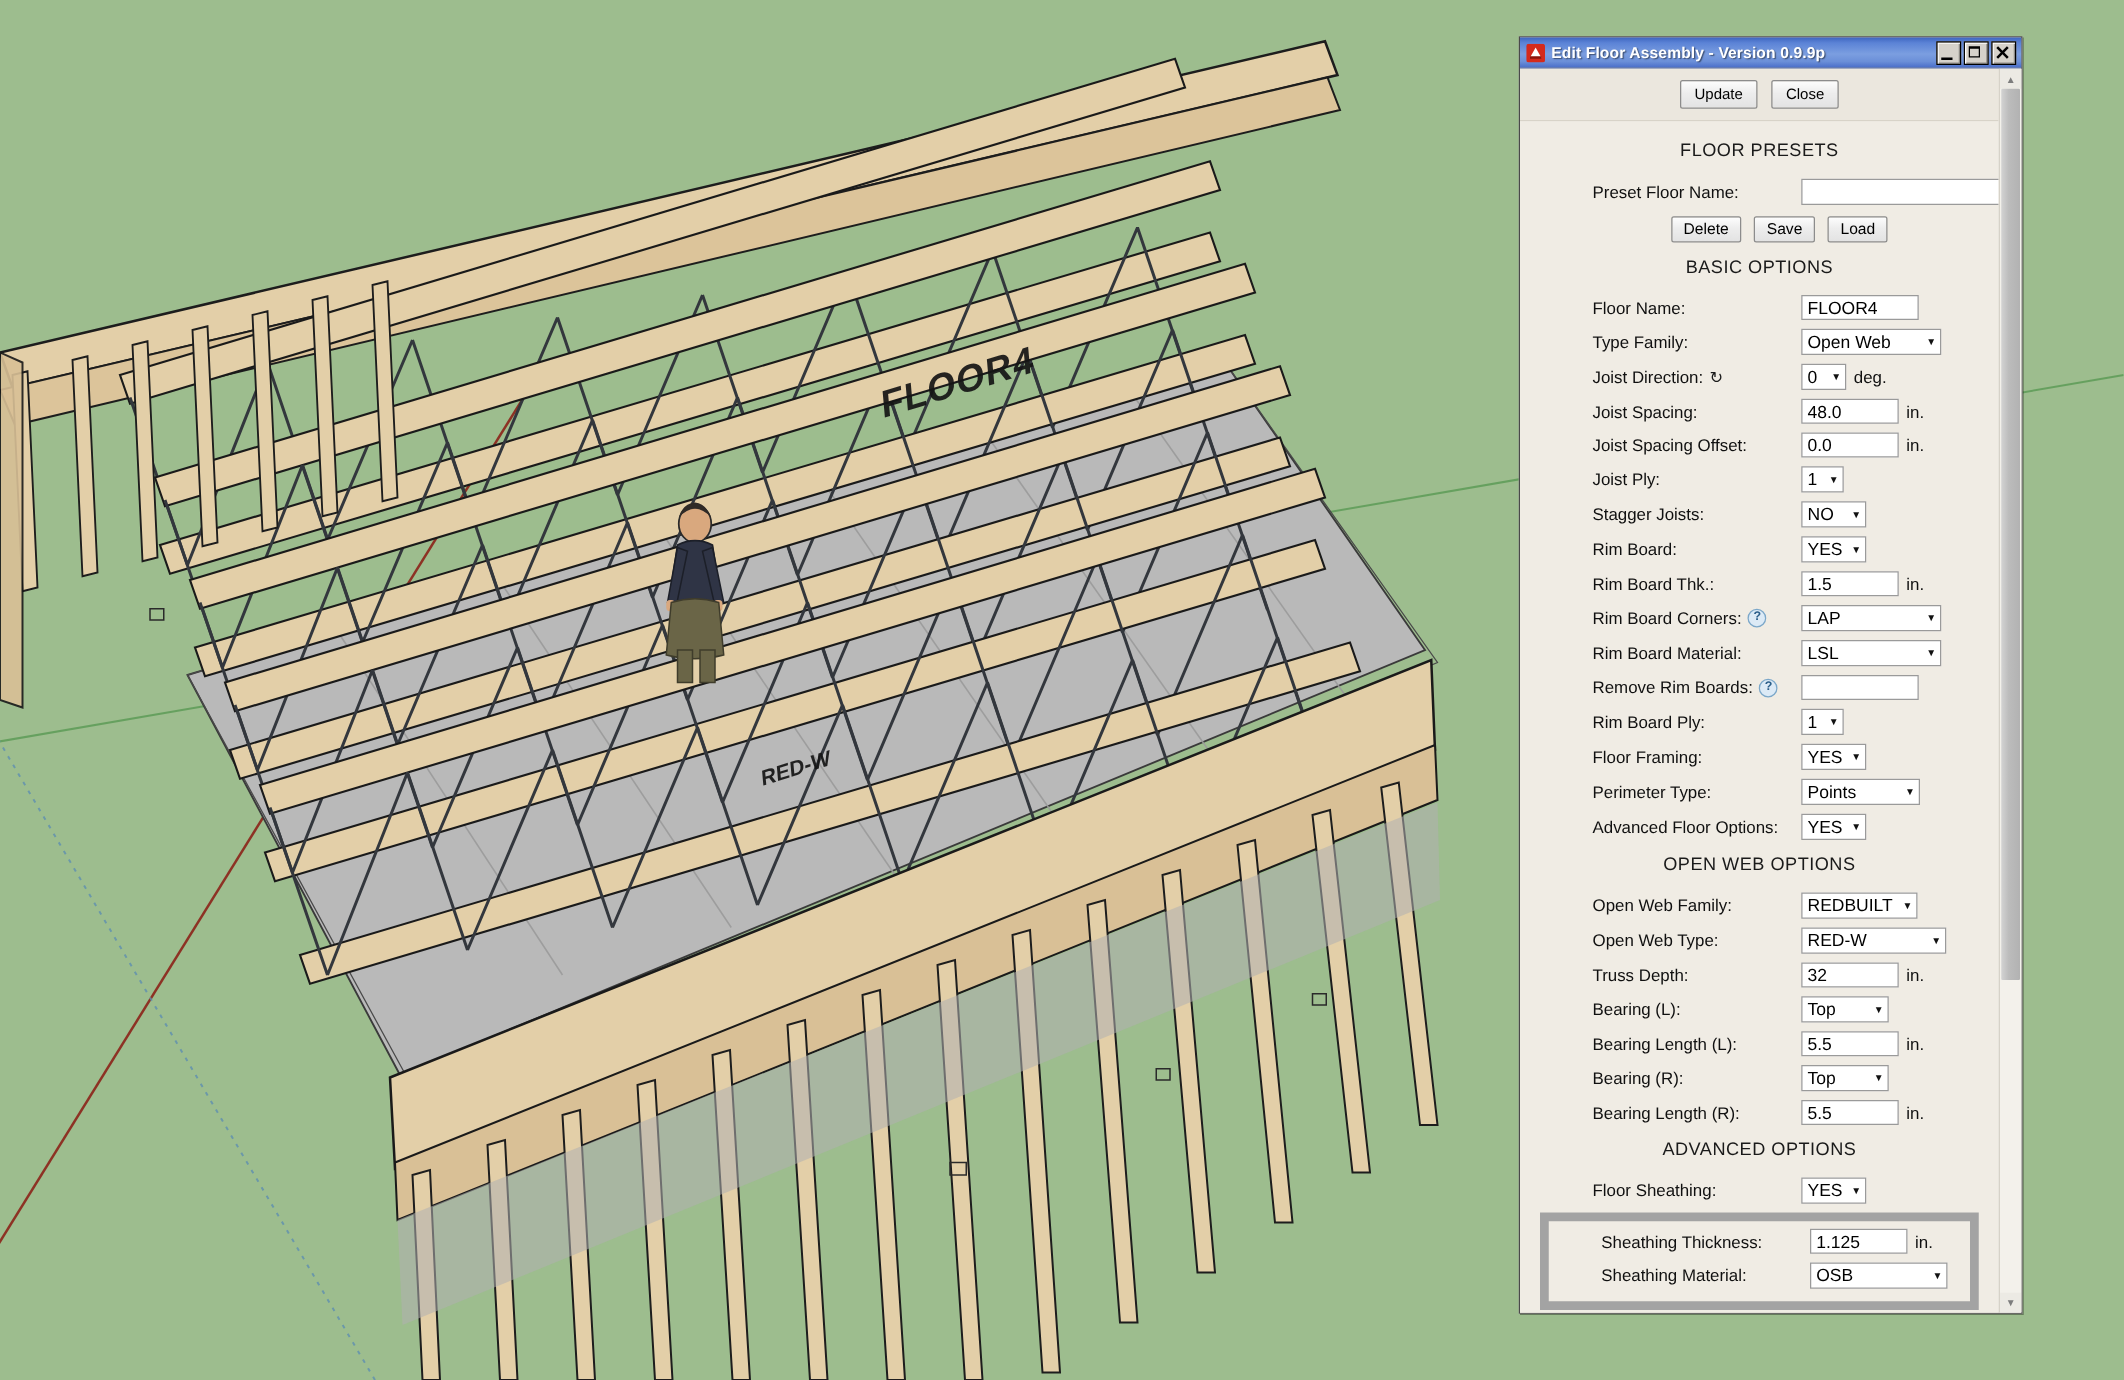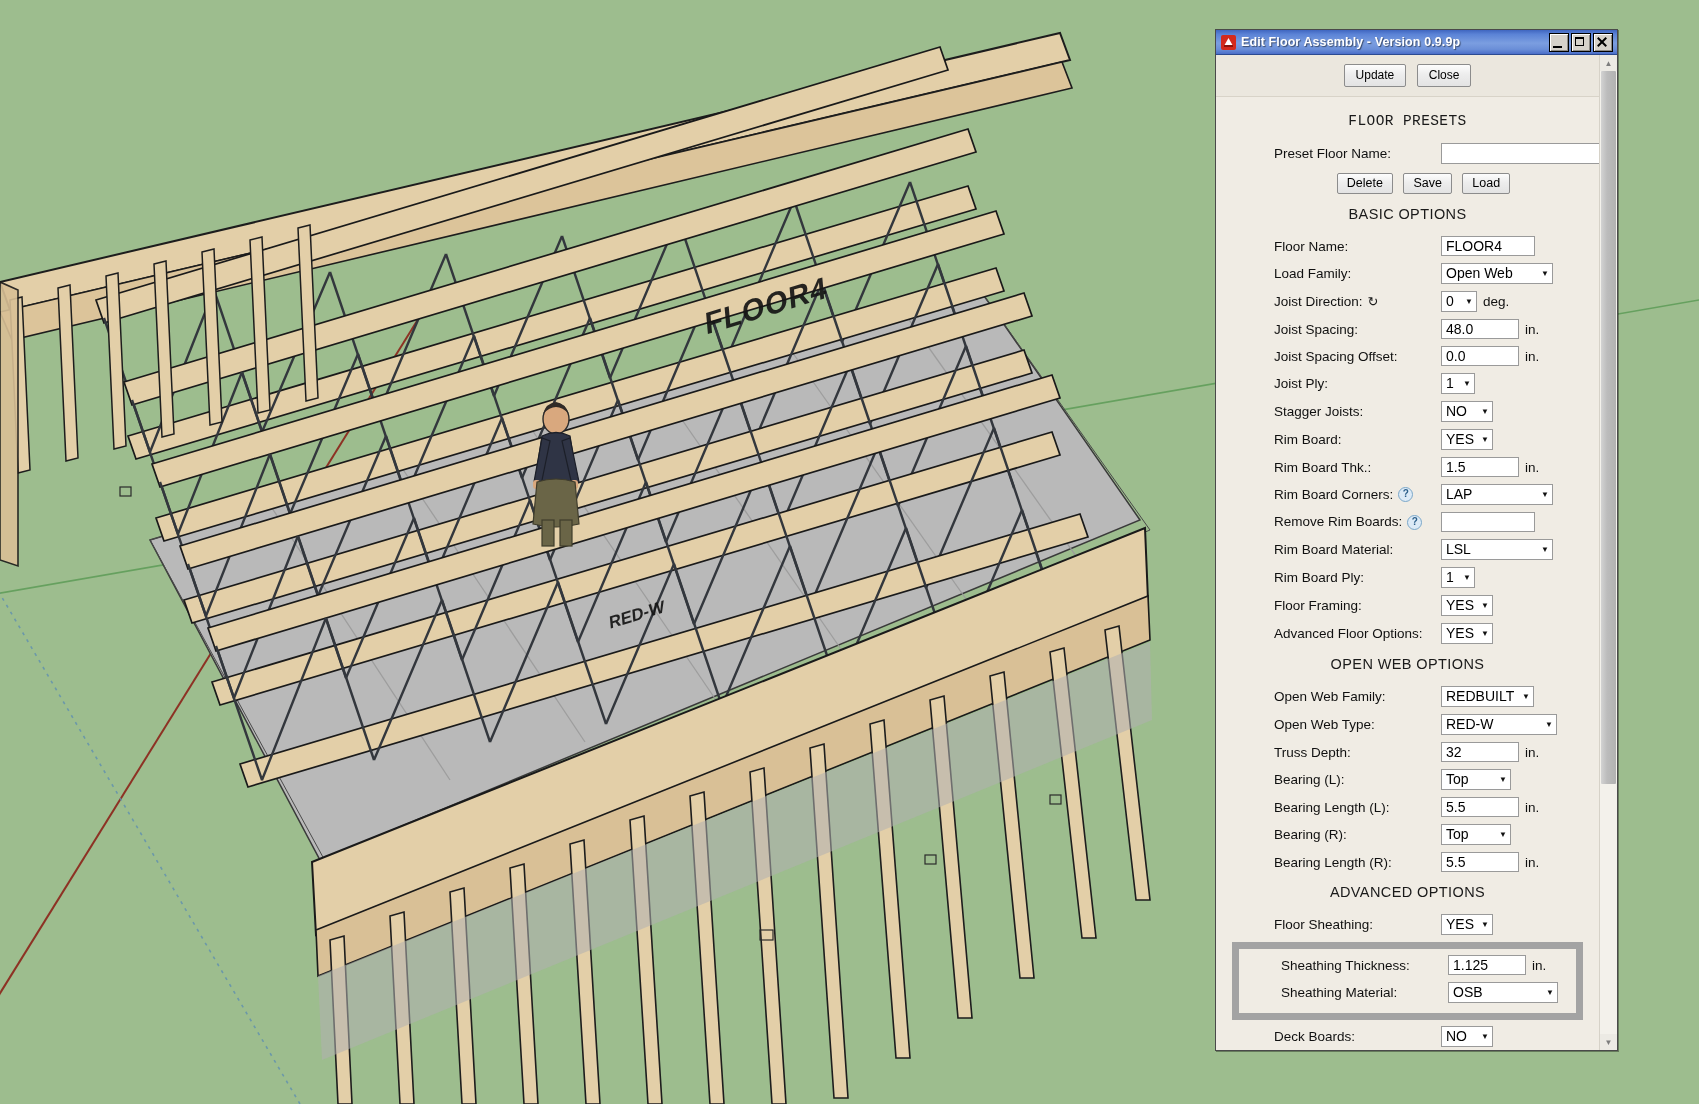--- a/index.html
+++ b/index.html
@@ -61,21 +61,21 @@
     border:1px solid #8c8c8c;border-radius:2px;
     padding:3px 11px;margin:0 3px;cursor:pointer;line-height:15px;
   }
   .btn.sm{font-size:12.5px;padding:2px 9px;}
 
   .pane{padding:10px 0 14px 0;background:#f0ece4;}
   .section-title{
     text-align:center;font-size:14.5px;color:#1a1a1a;letter-spacing:.4px;
     margin:12px 0 14px 0;
   }
-  .section-title.first{margin-top:6px;font-family:Liberation Mono, monospace;}
+  .section-title.first{margin-top:6px;}
 
   .row{display:flex;align-items:center;margin:0 0 7px 0;padding-left:58px;}
   .lbl{
     width:167px;flex:0 0 167px;font-size:13.5px;color:#101010;
     white-space:nowrap;text-align:left;
   }
   .ctrl{display:flex;align-items:center;gap:6px;}
   .unit{font-size:13.5px;color:#101010;}
 
   input.txt{
@@ -355,21 +355,21 @@
         <div class="section-title">BASIC OPTIONS</div>
 
         <div class="row">
           <span class="lbl">Floor Name:</span>
           <span class="ctrl">
             <input class="txt w-name" value="FLOOR4" style="">
           </span>
         </div>
 
         <div class="row">
-          <span class="lbl">Load Family:</span>
+          <span class="lbl">Type Family:</span>
           <span class="ctrl">
             <span class="sel wide">Open Web</span>
           </span>
         </div>
 
         <div class="row">
           <span class="lbl">
             <span>Joist Direction:</span><span class="refresh">↻</span>
           </span>
           <span class="ctrl">
@@ -426,49 +426,55 @@
         <div class="row">
           <span class="lbl">
             <span>Rim Board Corners:</span><span class="help">?</span>
           </span>
           <span class="ctrl">
             <span class="sel wide">LAP</span>
           </span>
         </div>
 
         <div class="row">
+          <span class="lbl">Rim Board Material:</span>
+          <span class="ctrl">
+            <span class="sel wide">LSL</span>
+          </span>
+        </div>
+
+        <div class="row">
           <span class="lbl">
             <span>Remove Rim Boards:</span><span class="help">?</span>
           </span>
           <span class="ctrl">
             <input class="txt w-rem" value="" style="">
           </span>
         </div>
 
         <div class="row">
-          <span class="lbl">Rim Board Material:</span>
-          <span class="ctrl">
-            <span class="sel wide">LSL</span>
-          </span>
-        </div>
-
-        <div class="row">
           <span class="lbl">Rim Board Ply:</span>
           <span class="ctrl">
             <span class="sel tiny">1</span>
           </span>
         </div>
 
         <div class="row">
           <span class="lbl">Floor Framing:</span>
           <span class="ctrl">
             <span class="sel narrow">YES</span>
           </span>
         </div>
 
+        <div class="row">
+          <span class="lbl">Perimeter Type:</span>
+          <span class="ctrl">
+            <span class="sel mid">Points</span>
+          </span>
+        </div>
 
         <div class="row">
           <span class="lbl">Advanced Floor Options:</span>
           <span class="ctrl">
             <span class="sel narrow">YES</span>
           </span>
         </div>
 
         <div class="section-title">OPEN WEB OPTIONS</div>
 

